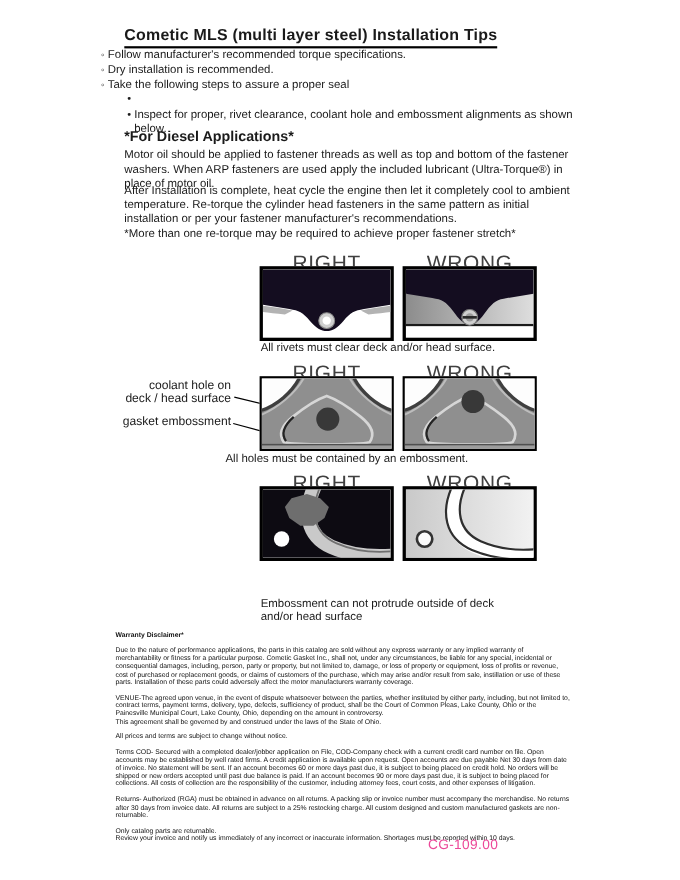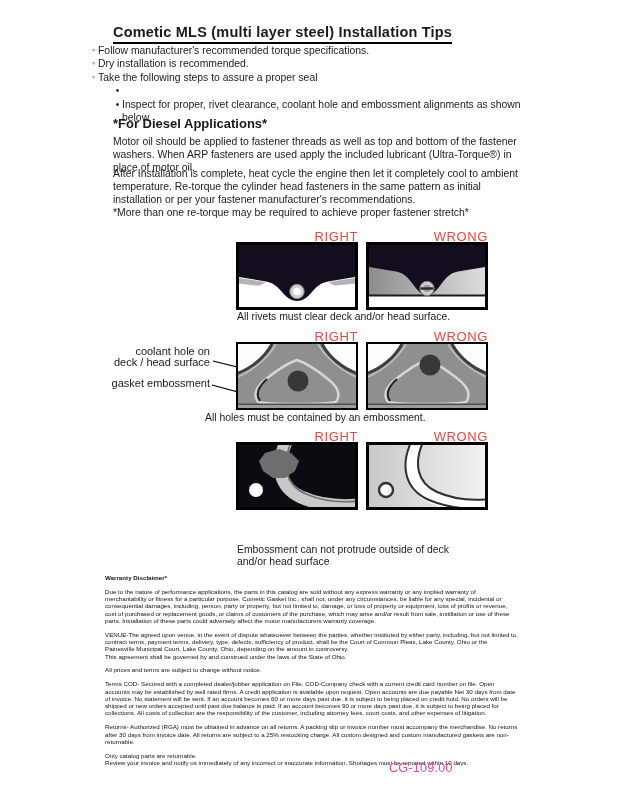--- a/index.html
+++ b/index.html
@@ -16,21 +16,21 @@
   #tips { left:89px; top:44px; width:440px; font-size:10.4px; line-height:13.4px; }
   .tip-row { display:flex; align-items:flex-start; }
   .tip-row .mark { width:9px; text-align:center; font-size:9px; line-height:13.4px; flex:0 0 auto; }
   .sub { padding-left:24px; }
   .sub .mark { font-size:10px; }
   #diesel-heading { left:113px; top:116px; font-size:13px; font-weight:bold; }
   .para { left:113px; top:0; width:416px; font-size:10.4px; line-height:13.2px; }
   #para1 { top:135px; }
   #para2 { top:167px; }
   #note  { top:206px; }
-  .dlabel { width:122px; text-align:right; font-size:13px; letter-spacing:.6px; color:#ef4444; }
+  .dlabel { width:122px; text-align:center; font-size:19px; letter-spacing:.6px; color:#404040; }
   .panel { width:122px; background:#fff; line-height:0; }
   .b3 { border:3px solid #000; }
   .b2 { border:2px solid #000; }
   .caption { font-size:10.4px; line-height:12px; font-weight:500; white-space:pre-line; }
   .side-label { left:93px; width:117px; text-align:right; font-size:11px; line-height:10.6px; white-space:pre-line; }
   #legal { left:105px; top:574px; width:413px; font-size:6.2px; line-height:7.3px; color:#111; }
   #legal .lp { margin-bottom:6.5px; white-space:pre-line; }
   #legal .lh { font-weight:bold; margin-bottom:6.5px; }
   #footer-code { left:389px; top:761px; font-size:12.5px; letter-spacing:.3px; color:#ec4899; }
 </style>

